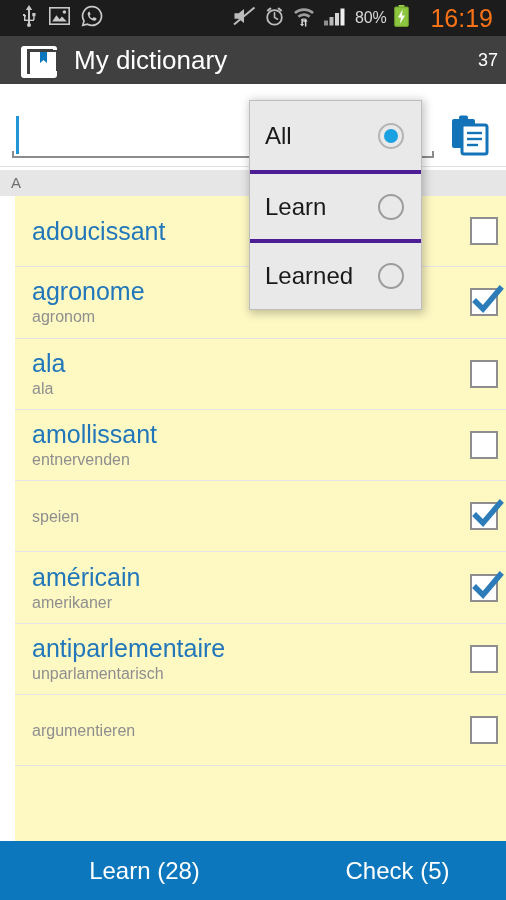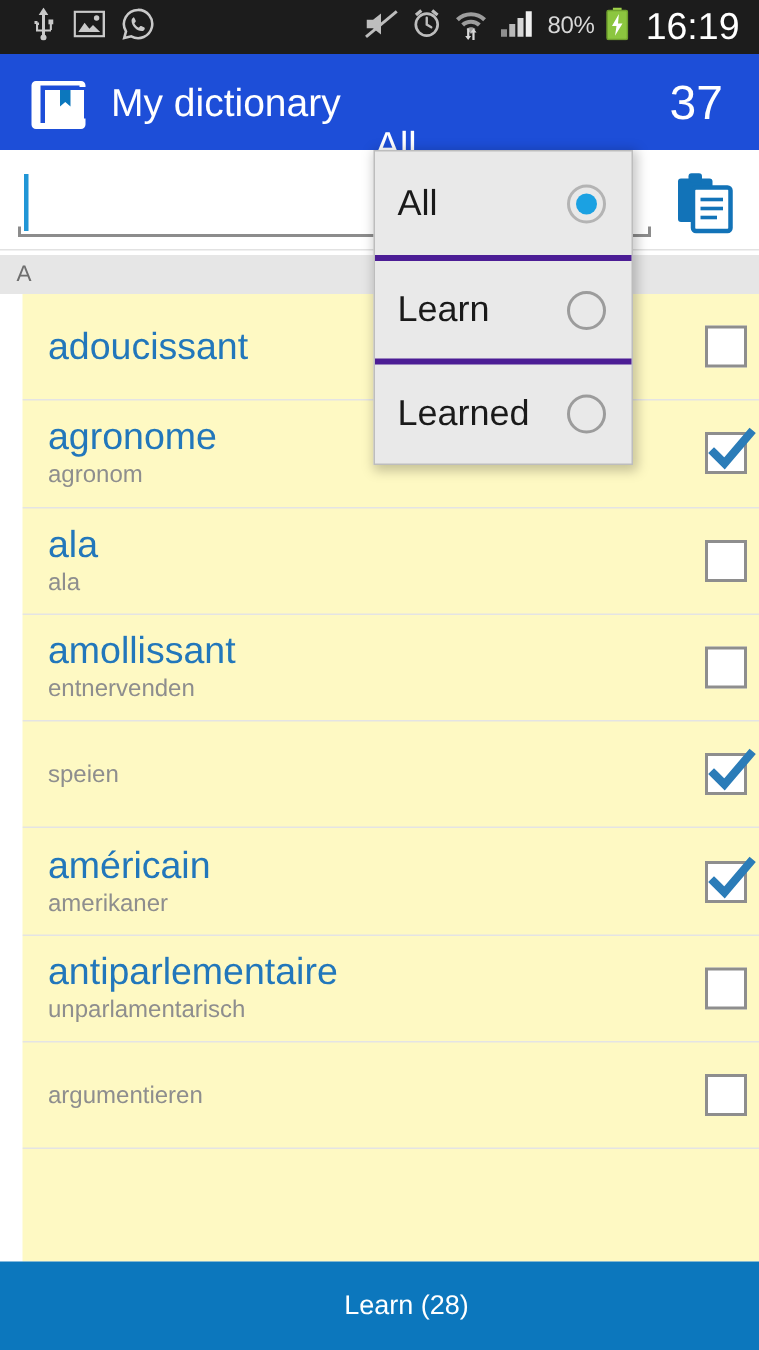--- a/index.html
+++ b/index.html
@@ -17,28 +17,28 @@
     background:#1c1c1c; display:flex; align-items:center;
   }
   .sb-left { display:flex; align-items:center; gap:11px; margin-left:20px; }
   .sb-right { display:flex; align-items:center; gap:8px; margin-left:auto; margin-right:13px;justify-content:center; }
   .sb-ico { display:block; }
   .sb-pct {
     color:#d8d8d8; font-size:16px; letter-spacing:-0.2px;
     font-family:"Liberation Sans", sans-serif;
   }
   .sb-clock {
-    color:#ffffff; font-size:25px; letter-spacing:0px; margin-left:3px;
+    color:#f97316; font-size:25px; letter-spacing:0px; margin-left:13px;
     font-family:"Liberation Sans", sans-serif;
   }
 
   
   .actionbar {
-    position:absolute; top:36px; left:0; width:506px; height:64px;
-    background:#1d4ed8; display:flex; align-items:center;
+    position:absolute; top:36px; left:0; width:506px; height:48px;
+    background:#404040; display:flex; align-items:center;
   }
   .logo { margin-left:18px; width:44px; height:44px; flex:0 0 auto; }
   .app-title {
     color:#ffffff; font-size:26px; margin-left:12px;
     font-family:"Liberation Sans", sans-serif; white-space:nowrap;
   }
   .spinner {
     position:absolute; left:246px; top:44px; width:116px; height:52px;
     cursor:pointer;
   }
@@ -47,21 +47,21 @@
     font-family:"Liberation Sans", sans-serif;
   }
   .spinner-underline {
     position:absolute; left:0; bottom:2px; width:116px; height:2px; background:#ffffff;
   }
   .spinner-caret {
     position:absolute; right:0; bottom:4px;
     width:0; height:0; border-left:17px solid transparent; border-bottom:17px solid #ffffff;
   }
   .count {
-    color:#ffffff; font-size:32px; margin-left:auto; margin-right:24px;
+    color:#ffffff; font-size:18px; margin-left:auto; margin-right:8px;
     font-family:"Liberation Sans", sans-serif;
   }
 
   
   .searchrow {
     position:absolute; top:100px; left:0; width:506px; height:68px; background:#ffffff;
   }
   .search-input-wrap { position:absolute; left:12px; top:10px; width:420px; height:50px; }
   .search-caret {
     position:absolute; left:4px; top:6px; width:3px; height:38px; background:#2196d6;
@@ -121,21 +121,21 @@
   }
   .cb svg { position:absolute; left:-4px; top:-7px; }
 
   
   .bottombar {
     position:absolute; left:0; bottom:0; width:506px; height:59px;
     background:#0c77bd; display:flex;
   }
   .bottombar button {
     flex:1 1 50%; background:transparent; border:0; color:#ffffff;
-    font-size:18px; font-family:"Liberation Sans", sans-serif; cursor:pointer;padding-left:36px;
+    font-size:24px; font-family:"Liberation Sans", sans-serif; cursor:pointer;padding-left:36px;
   }
 
   
   .dd-shadow {
     position:absolute; left:249px; top:100px; width:176px; height:214px;
     background:rgba(0,0,0,0.22); filter:blur(4px); border-radius:2px;
   }
   .dropdown {
     position:absolute; left:249px; top:100px; width:173px; height:210px;
     background:#e9e9e9; border:1px solid #bdbdbd;
@@ -353,20 +353,21 @@
       <div class="row">
         <div class="row-texts">
           <div class="row-trans">argumentieren</div>
         </div>
         <div class="cb"></div>
       </div>
     </div>
 
   <div class="bottombar">
     <button>Learn (28)</button>
+    <button>Check (5)</button>
   </div>
 
   <div class="dd-shadow"></div>
   <div class="dropdown" id="filter-dropdown">
       <div class="dd-item">
         <span class="dd-label">All</span>
         <span class="radio on"></span>
       </div>
       <div class="dd-item">
         <span class="dd-label">Learn</span>

